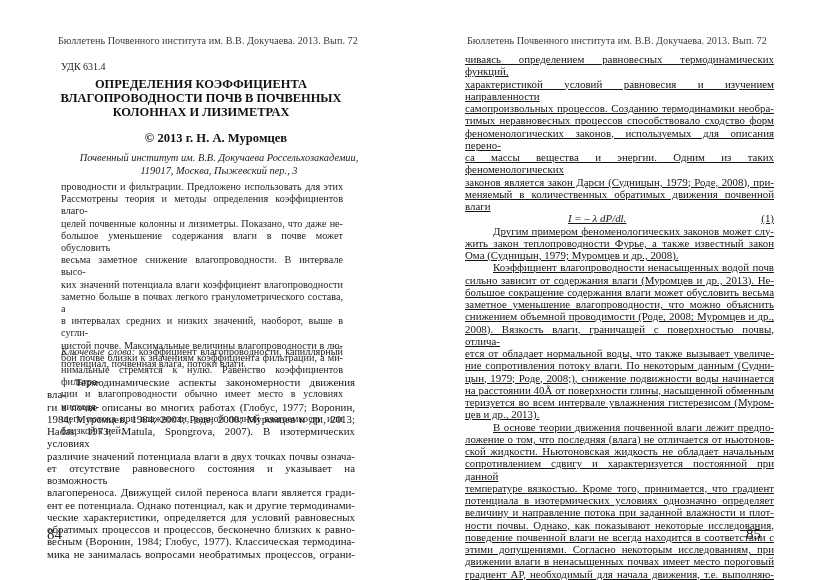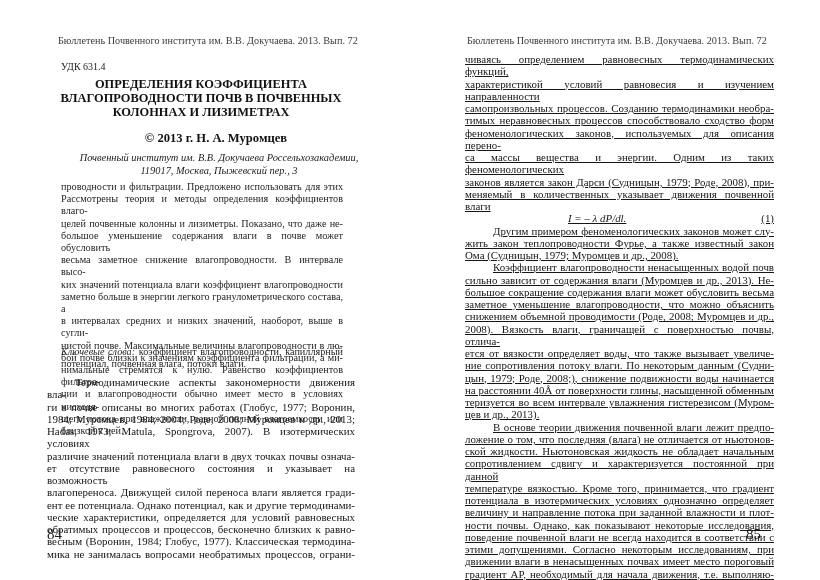--- a/index.html
+++ b/index.html
@@ -164,21 +164,21 @@
     <span class="line last" style="text-align:center;text-align-last:center">119017, Москва, Пыжевский пер., 3</span>
   </div>
 
   <div class="abstract">
     <span class="line">проводности и фильтрации. Предложено использовать для этих</span>
     <span class="line">Рассмотрены теория и методы определения коэффициентов влаго-</span>
     <span class="line">целей почвенные колонны и лизиметры. Показано, что даже не-</span>
     <span class="line">большое уменьшение содержания влаги в почве может обусловить</span>
     <span class="line">весьма заметное снижение влагопроводности. В интервале высо-</span>
     <span class="line">ких значений потенциала влаги коэффициент влагопроводности</span>
-    <span class="line">заметно больше в энергии легкого гранулометрического состава, а</span>
+    <span class="line">заметно больше в почвах легкого гранулометрического состава, а</span>
     <span class="line">в интервалах средних и низких значений, наоборот, выше в сугли-</span>
     <span class="line">нистой почве. Максимальные величины влагопроводности в лю-</span>
     <span class="line">бой почве близки к значениям коэффициента фильтрации, а ми-</span>
     <span class="line">нимальные стремятся к нулю. Равенство коэффициентов фильтра-</span>
     <span class="line">ции и влагопроводности обычно имеет место в условиях нисходя-</span>
     <span class="line">щего потока при влажности, равной полной влагоемкости или</span>
     <span class="line last">близкой к ней.</span>
   </div>
 
   <div class="keywords">
@@ -208,38 +208,38 @@
   <div class="running-header">Бюллетень Почвенного института им. В.В. Докучаева. 2013. Вып. 72</div>
 
   <div class="body-text">
     <span class="line">чиваясь определением равновесных термодинамических функций,</span>
     <span class="line">характеристикой условий равновесия и изучением направленности</span>
     <span class="line">самопроизвольных процессов. Созданию термодинамики необра-</span>
     <span class="line">тимых неравновесных процессов способствовало сходство форм</span>
     <span class="line">феноменологических законов, используемых для описания перено-</span>
     <span class="line">са массы вещества и энергии. Одним из таких феноменологических</span>
     <span class="line">законов является закон Дарси (Судницын, 1979; Роде, 2008), при-</span>
-    <span class="line last">меняемый в количественных указывает движения почвенной влаги</span>
+    <span class="line last">меняемый в количественных обратимых движения почвенной влаги</span>
 
     <div class="formula-row">
       <span class="formula">I = – λ dP/dl.</span>
       <span class="formula-number">(1)</span>
     </div>
 
     <span class="line" style="text-indent:28px">Другим примером феноменологических законов может слу-</span>
     <span class="line">жить закон теплопроводности Фурье, а также известный закон</span>
     <span class="line last">Ома (Судницын, 1979; Муромцев и др., 2008).</span>
 
     <span class="line" style="text-indent:28px">Коэффициент влагопроводности ненасыщенных водой почв</span>
     <span class="line">сильно зависит от содержания влаги (Муромцев и др., 2013). Не-</span>
     <span class="line">большое сокращение содержания влаги может обусловить весьма</span>
     <span class="line">заметное уменьшение влагопроводности, что можно объяснить</span>
     <span class="line">снижением объемной проводимости (Роде, 2008; Муромцев и др.,</span>
     <span class="line">2008). Вязкость влаги, граничащей с поверхностью почвы, отлича-</span>
-    <span class="line">ется от вязкости определяет воды, что также вызывает увеличе-</span>
+    <span class="line">ется от обладает нормальной воды, что также вызывает увеличе-</span>
     <span class="line">ние сопротивления потоку влаги. По некоторым данным (Судни-</span>
     <span class="line">цын, 1979; Роде, 2008;), снижение подвижности воды начинается</span>
     <span class="line">на расстоянии 40Å от поверхности глины, насыщенной обменным</span>
     <span class="line">теризуется во всем интервале увлажнения гистерезисом (Муром-</span>
     <span class="line last">цев и др., 2013).</span>
 
     <span class="line" style="text-indent:28px">В основе теории движения почвенной влаги лежит предпо-</span>
     <span class="line">ложение о том, что последняя (влага) не отличается от ньютонов-</span>
     <span class="line">ской жидкости. Ньютоновская жидкость не обладает начальным</span>
     <span class="line">сопротивлением сдвигу и характеризуется постоянной при данной</span>

